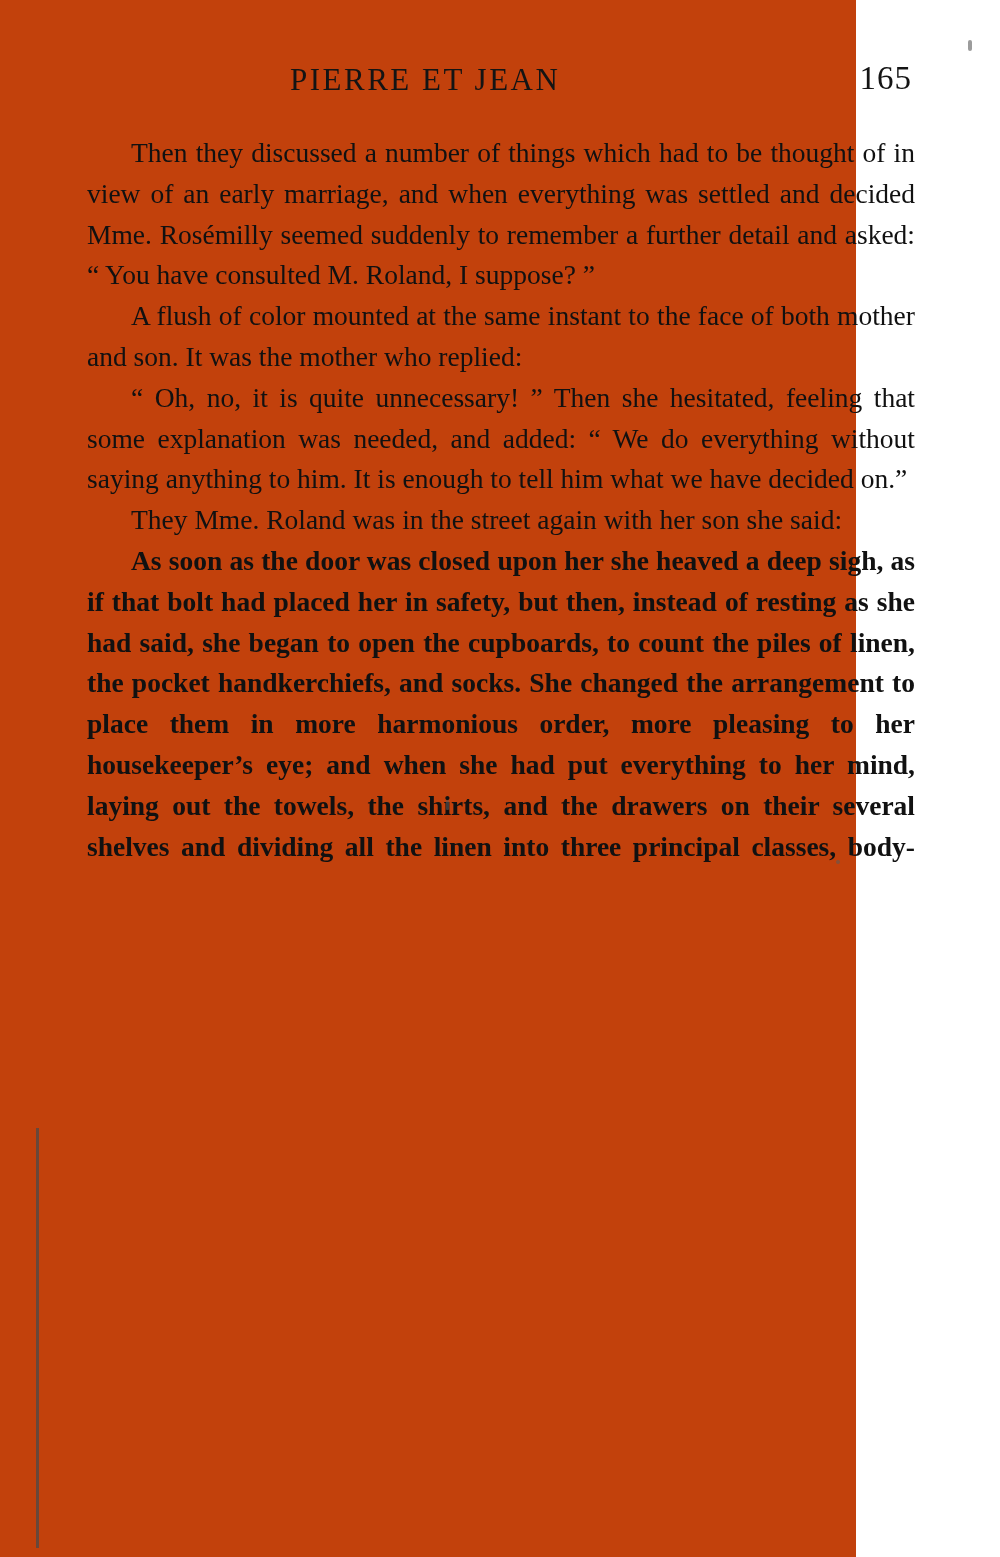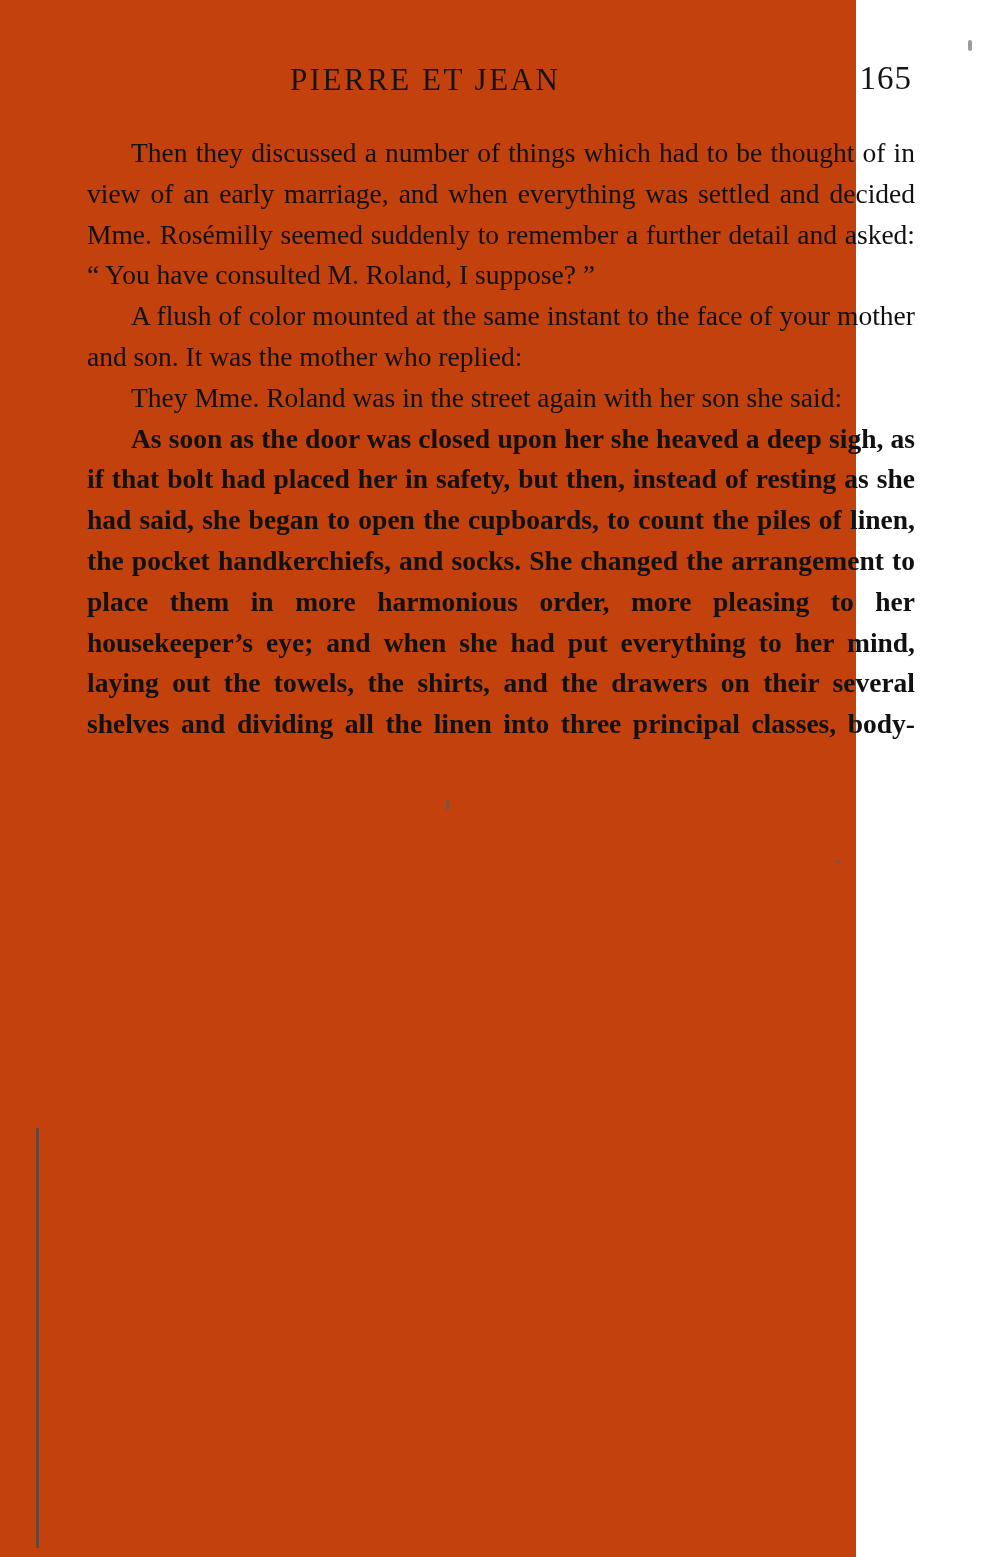--- a/index.html
+++ b/index.html
@@ -93,21 +93,22 @@
 
 <div class="page">
 
   <div class="running-head">
     <div class="head-title">PIERRE ET JEAN</div>
     <div class="head-folio">165</div>
   </div>
 
   <div class="body-text">
     <p>Then they discussed a number of things which had to be thought of in view of an early marriage, and when everything was settled and decided Mme. Rosémilly seemed suddenly to remember a further detail and asked: “ You have consulted M. Roland, I suppose? ”</p>
-    <p>A flush of color mounted at the same instant to the face of your mother and son.   It was the mother who replied:</p>
+    <p>A flush of color mounted at the same instant to the face of both mother and son.   It was the mother who replied:</p>
+    <p>“ Oh, no, it is quite unnecessary! ”   Then she hesitated, feeling that some explanation was needed, and added:   “ We do everything without saying anything to him.   It is enough to tell him what we have decided on.”</p>
     <p>They Mme. Roland was in the street again with her son she said:</p>
     <p>As soon as the door was closed upon her she heaved a deep sigh, as if that bolt had placed her in safety, but then, instead of resting as she had said, she began to open the cupboards, to count the piles of linen, the pocket handkerchiefs, and socks.   She changed the arrangement to place them in more harmonious order, more pleasing to her housekeeper’s eye; and when she had put everything to her mind, laying out the towels, the shirts, and the drawers on their several shelves and dividing all the linen into three principal classes, body-</p>
   </div>
 
   <div class="margin-rule"></div>
   <div class="speck s1"></div>
   <div class="speck s2"></div>
   <div class="speck s3"></div>
 
 </div>

